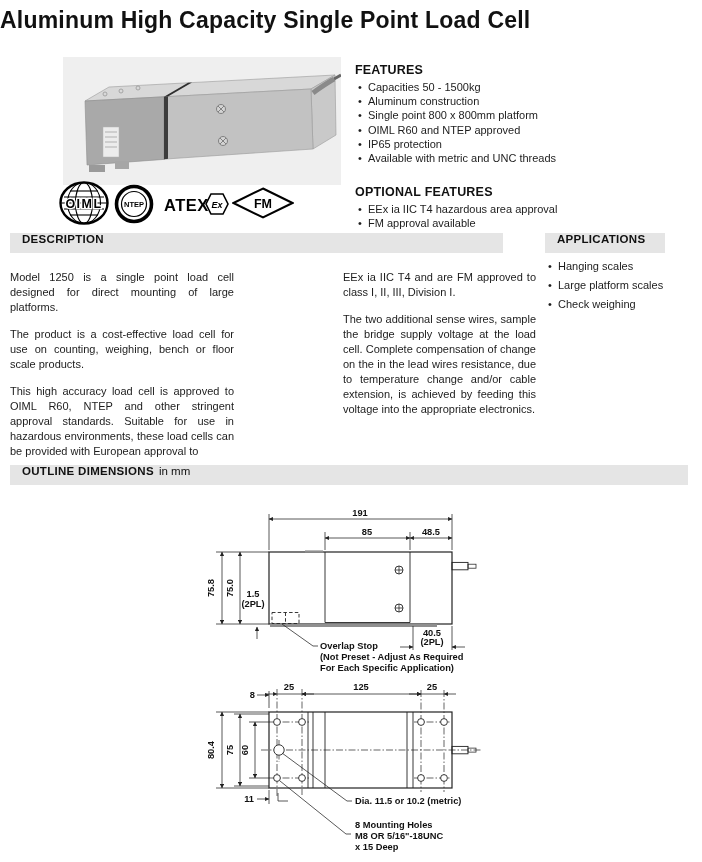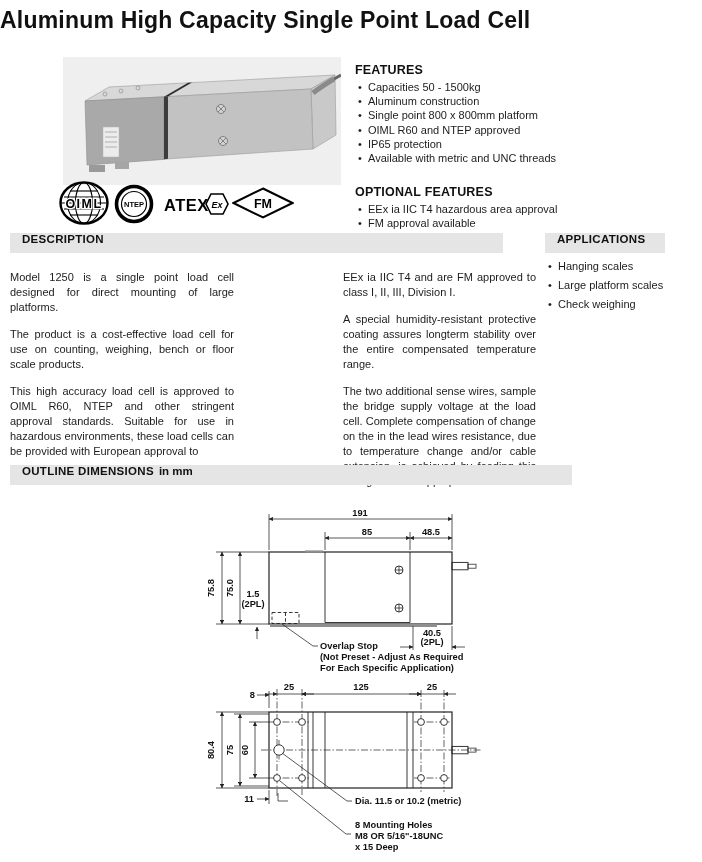--- a/index.html
+++ b/index.html
@@ -18,22 +18,22 @@
   .features h2{font-size:12.5px;margin:0 0 3px;letter-spacing:.2px}
   .features h2.second{margin-top:20px}
   .features ul{list-style:none;margin:0;padding:0}
   .features li{font-size:11px;line-height:14.2px;padding-left:13px;position:relative;color:#1c1c1c}
   .features li::before{content:"\2022";position:absolute;left:3px}
 
   .bar{position:absolute;height:20px;background:#e5e5e5;display:flex;
        padding-left:12px;box-sizing:border-box;font-weight:bold;font-size:11.5px;letter-spacing:.3px}
   #bar-desc{left:10px;top:233px;width:493px}
   #bar-apps{left:545px;top:233px;width:120px}
-  #bar-outline{left:10px;top:465px;width:562px}
-  #bar-outline .unit{font-weight:bold;margin-left:5px;letter-spacing:0}
+  #bar-outline{left:10px;top:465px;width:678px}
+  #bar-outline .unit{font-weight:normal;margin-left:5px;letter-spacing:0}
 
   .col{position:absolute;top:258px;font-size:11px;line-height:15px;text-align:justify;color:#1c1c1c}
   #col1{left:10px;width:224px}
   #col2{left:343px;width:193px}
   .col p{margin:12px 0 5px}
 
   .apps{position:absolute;left:546px;top:257px;width:152px;list-style:none;margin:0;padding:0}
   .apps li{font-size:11px;line-height:19px;padding-left:12px;position:relative;color:#1c1c1c}
   .apps li::before{content:"\2022";position:absolute;left:2px}
 
@@ -154,21 +154,20 @@
     <span>APPLICATIONS</span>
   </div>
 
   <div class="col" id="col1">
     <p>Model 1250 is a single point load cell designed for direct mounting of large platforms.</p>
     <p>The product is a cost-effective load cell for use on counting, weighing, bench or floor scale products.</p>
     <p>This high accuracy load cell is approved to OIML R60, NTEP and other stringent approval standards. Suitable for use in hazardous environments, these load cells can be provided with European approval to</p>
   </div>
   <div class="col" id="col2">
     <p>EEx ia IIC T4 and are FM approved to class I, II, III, Division I.</p>
-    <p>A special humidity-resistant protective coating assures longterm stability over the entire compensated temperature range.</p>
     <p>The two additional sense wires, sample the bridge supply voltage at the load cell. Complete compensation of change on the in the lead wires resistance, due to temperature change and/or cable extension, is achieved by feeding this voltage into the appropriate electronics.</p>
   </div>
 
   <ul class="apps">
     <li>Hanging scales</li>
     <li>Large platform scales</li>
     <li>Check weighing</li>
   </ul>
 
   <div class="bar" id="bar-outline">

